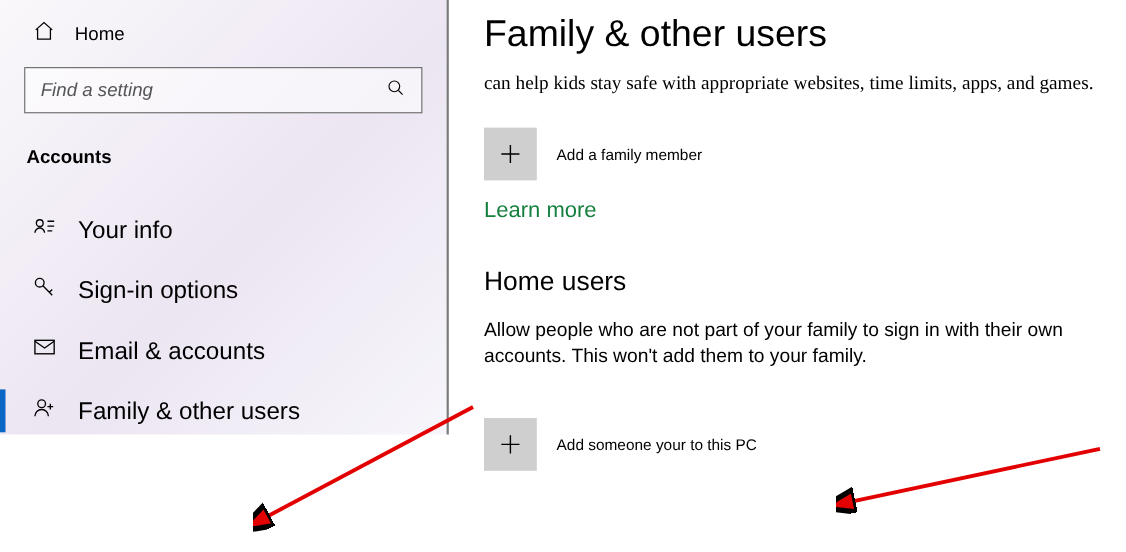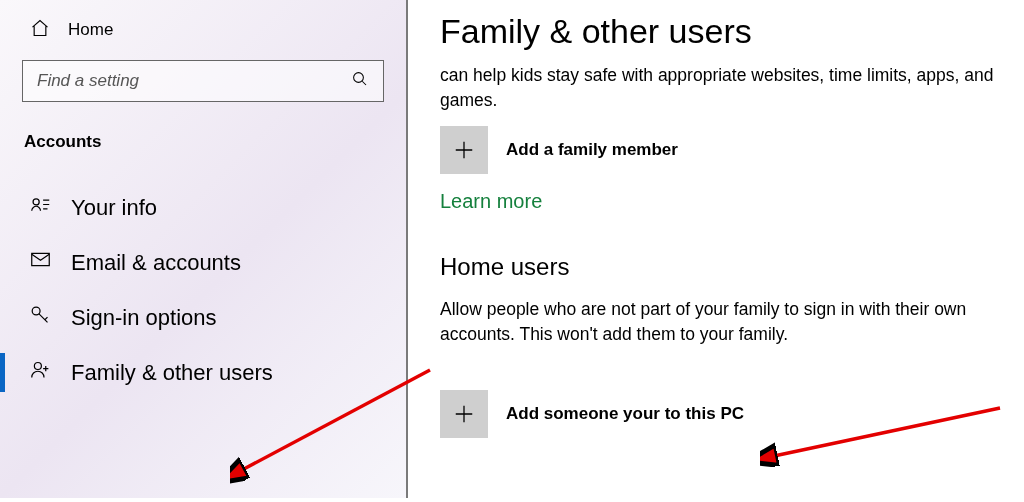--- a/index.html
+++ b/index.html
@@ -1,34 +1,34 @@
 <!DOCTYPE html>
 <html><head>
   <meta charset="utf-8">
   <style>
     * { margin:0; padding:0; box-sizing:border-box; font-family:"Segoe UI", Arial, sans-serif; }
     body { width:1024px; height:502px; background:#fff; position:relative; overflow:hidden; color:#000; }
-    .sidebar { position:absolute; left:0; top:0; width:408px; height:498px; background:linear-gradient(135deg,#faf8fb 0%, #ece5f2 55%, #f7f6fb 100%); border-right:2px solid #7a7a7a; }
+    .sidebar { position:absolute; left:0; top:0; width:408px; height:395px; background:linear-gradient(135deg,#faf8fb 0%, #ece5f2 55%, #f7f6fb 100%); border-right:2px solid #7a7a7a; }
     .home-row { display:flex; align-items:center; gap:18px; padding:18px 0 18px 30px; cursor:pointer; }
     .home-row span.label { font-size:17px; }
     .search-wrap { margin:0 22px 0 22px; }
     .search { width:100%; height:42px; border:1px solid #666; background:rgba(255,255,255,0.55); display:flex; align-items:center; justify-content:space-between; padding:0 14px; }
     .search input { border:none; background:transparent; outline:none; font-size:17px; color:#555; flex:1; font-style:italic; }
     .search input::placeholder { color:#555; font-style:italic; }
     .section-label { font-size:17px; font-weight:600; padding:30px 0 10px 24px; }
     .nav-list { margin-top:18px; }
     .nav-item { display:flex; align-items:center; gap:20px; height:55px; padding-left:30px; font-size:22px; cursor:pointer; position:relative; }
     .nav-item.active::before { content:""; position:absolute; left:0; top:8px; bottom:8px; width:5px; background:#0a66c4; }
     .main { position:absolute; left:440px; top:0; right:10px; padding-top:12px; }
     .page-title { font-size:34px; font-weight:400; margin-bottom:12px; }
-    .desc { font-size:17.5px; line-height:1.4; margin-bottom:14px; }
+    .desc { font-size:17.5px; line-height:1.4; margin-bottom:28px;font-family:Liberation Serif, serif; }
     .add-row { display:flex; align-items:center; gap:18px; margin-bottom:16px; cursor:pointer; }
     .plus-box { width:48px; height:48px; background:#cfcfcf; display:flex; align-items:center; justify-content:center; }
     .plus-box svg { width:22px; height:22px; }
-    .add-label { font-size:17px;font-weight:bold; }
+    .add-label { font-size:14px; }
     .link { color:#15803d; font-size:20px; cursor:pointer; display:inline-block; margin-bottom:40px; }
     .sub-header { font-size:24px; font-weight:400; margin-bottom:16px; }
     .desc2 { font-size:17.5px; line-height:1.4; margin-bottom:44px; }
     svg { stroke:#000; stroke-width:1.4; fill:none; }
     .annot { position:absolute; pointer-events:none; }
   </style>
 </head>
 <body>
 
 <div class="sidebar">
@@ -62,34 +62,34 @@
             <circle cx="7" cy="9" r="3.5"></circle>
             <path d="M2 19c0-3 3-5 5-5s5 2 5 5"></path>
             <path d="M15 7h7M15 12h7M15 17h5"></path>
           </svg>
       </span>
       <span>Your info</span>
     </div>
     <div class="nav-item">
       <span>
         <svg width="21" height="21" viewBox="0 0 24 24">
+            <circle cx="7" cy="8" r="4.5"></circle>
+            <path d="M10 11l10 10M17 18l3-3"></path>
+          </svg>
+      </span>
+      <span>Sign-in options</span>
+    </div>
+    <div class="nav-item">
+      <span>
+        <svg width="21" height="21" viewBox="0 0 24 24">
             <rect x="2" y="5" width="20" height="14"></rect>
             <path d="M2 6l10 7L22 6"></path>
           </svg>
       </span>
       <span>Email &amp; accounts</span>
-    </div>
-    <div class="nav-item">
-      <span>
-        <svg width="21" height="21" viewBox="0 0 24 24">
-            <circle cx="7" cy="8" r="4.5"></circle>
-            <path d="M10 11l10 10M17 18l3-3"></path>
-          </svg>
-      </span>
-      <span>Sign-in options</span>
     </div>
     <div class="nav-item active">
       <span>
         <svg width="21" height="21" viewBox="0 0 24 24">
             <circle cx="9" cy="8" r="4"></circle>
             <path d="M2 21c0-4 3-7 7-7s7 3 7 7"></path>
             <path d="M18 8v6M15 11h6"></path>
           </svg>
       </span>
       <span>Family &amp; other users</span>

